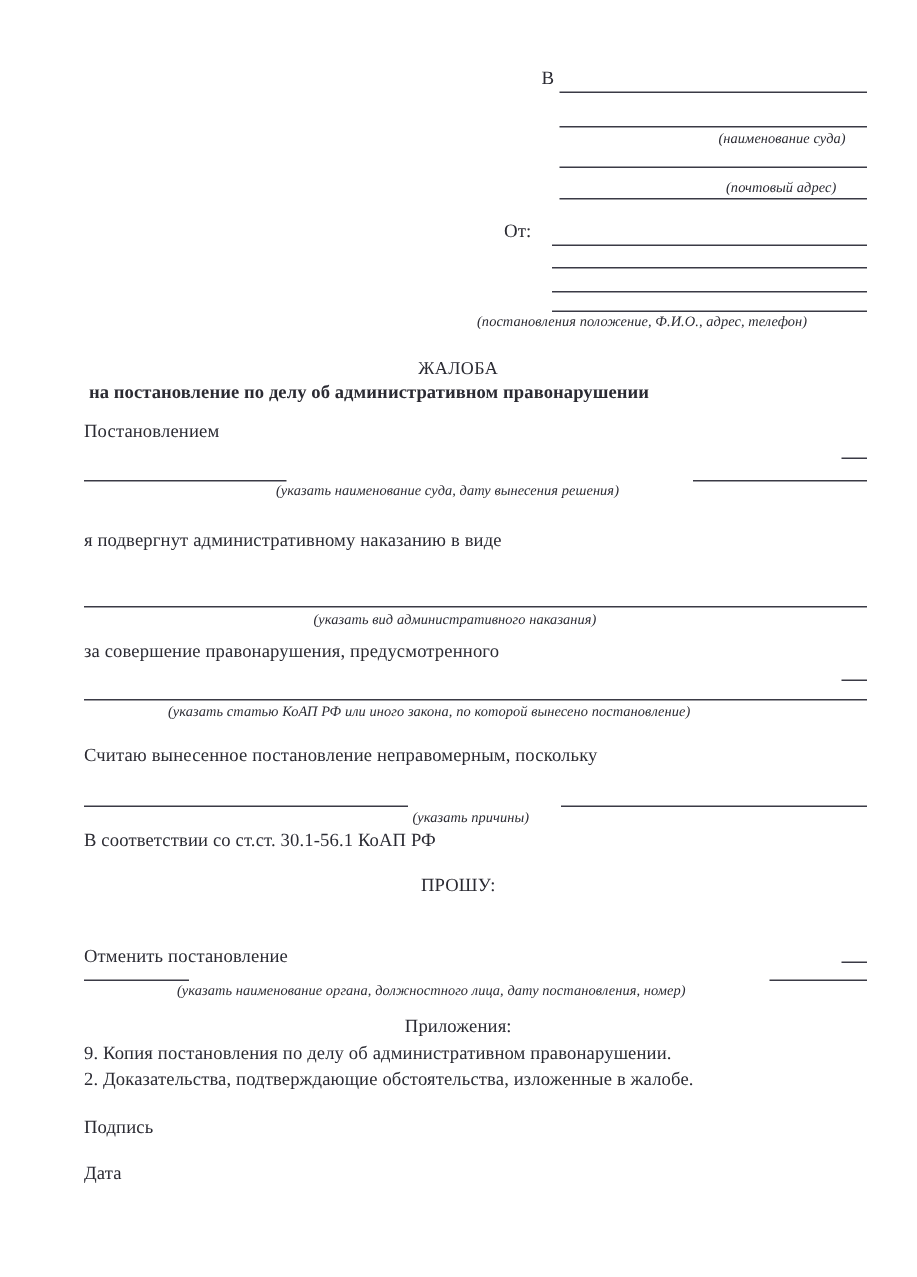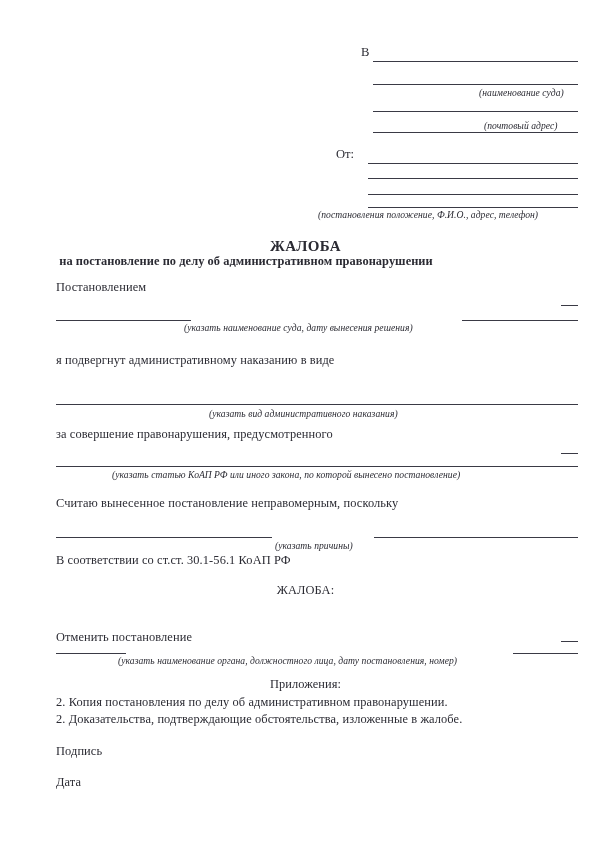--- a/index.html
+++ b/index.html
@@ -40,22 +40,22 @@
     position: absolute;
     font-size: 9.6px;
     font-style: italic;
     white-space: nowrap;
     color: #2b2b33;
     letter-spacing: 0.05px;
   }
 
   .title-main {
     position: absolute;
-    font-weight: bold;
-    font-size: 15px;
+    font-weight: normal;
+    font-size: 12px;
     white-space: nowrap;
     letter-spacing: 0.3px;
   }
 
   .title-sub {
     position: absolute;
     font-weight: bold;
     font-size: 12.4px;
     white-space: nowrap;
     letter-spacing: 0.05px;
@@ -147,36 +147,36 @@
     <div class="rule" style="left:374px; top:537px; width:204px;"></div>
 
     <span class="caption" style="left:275px; top:540px;">(указать причины)</span>
   </div>
 
   <div>
     <span class="txt" style="left:56px; top:553px;">В соответствии со ст.ст. 30.1-56.1 КоАП РФ</span>
   </div>
 
   <div>
-    <span class="txt" style="left:0; top:583px; width:611px; text-align:center;">ЖАЛОБА:</span>
+    <span class="txt" style="left:0; top:583px; width:611px; text-align:center;">ПРОШУ:</span>
 
     <span class="txt" style="left:56px; top:590px;margin-top:40px;">Отменить постановление</span>
 
     <div class="rule" style="left:561px; top:641px; width:17px;"></div>
 
     <div class="rule" style="left:56px; top:653px; width:70px;"></div>
     <div class="rule" style="left:513px; top:653px; width:65px;"></div>
 
     <span class="caption" style="left:118px; top:655px;">(указать наименование органа, должностного лица, дату постановления, номер)</span>
   </div>
 
   <div>
     <span class="txt" style="left:0; top:677px; width:611px; text-align:center;">Приложения:</span>
 
-    <span class="txt" style="left:56px; top:695px;">2. Копия постановления по делу об административном правонарушении.</span>
+    <span class="txt" style="left:56px; top:695px;">9. Копия постановления по делу об административном правонарушении.</span>
 
     <span class="txt" style="left:56px; top:712px;">2. Доказательства, подтверждающие обстоятельства, изложенные в жалобе.</span>
   </div>
 
   <div>
     <span class="txt" style="left:56px; top:744px;">Подпись</span>
 
     <span class="txt" style="left:56px; top:775px;">Дата</span>
   </div>
 

